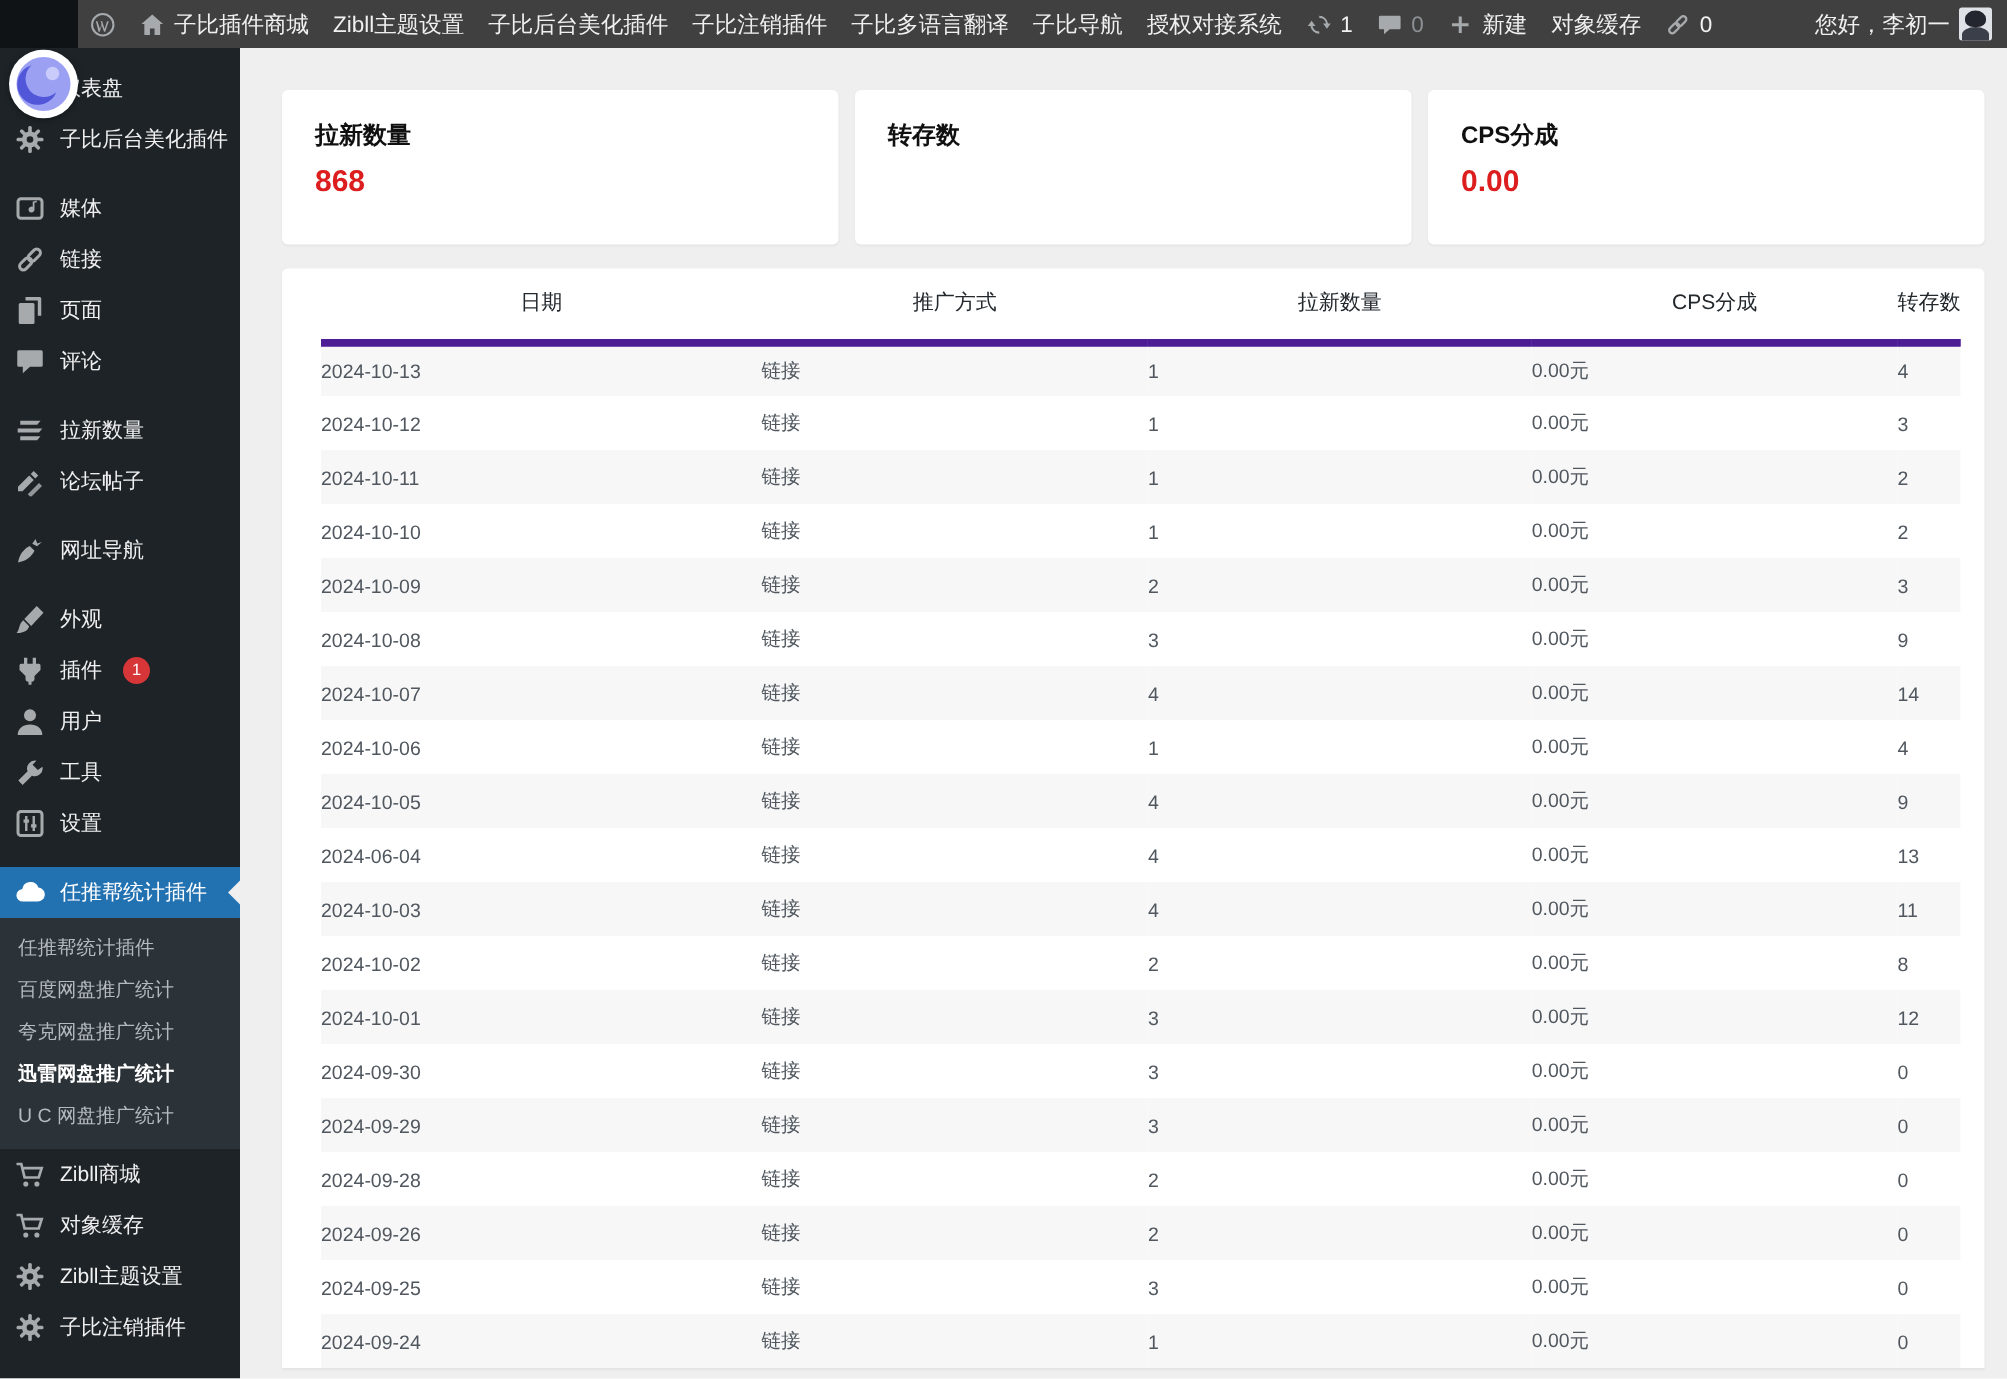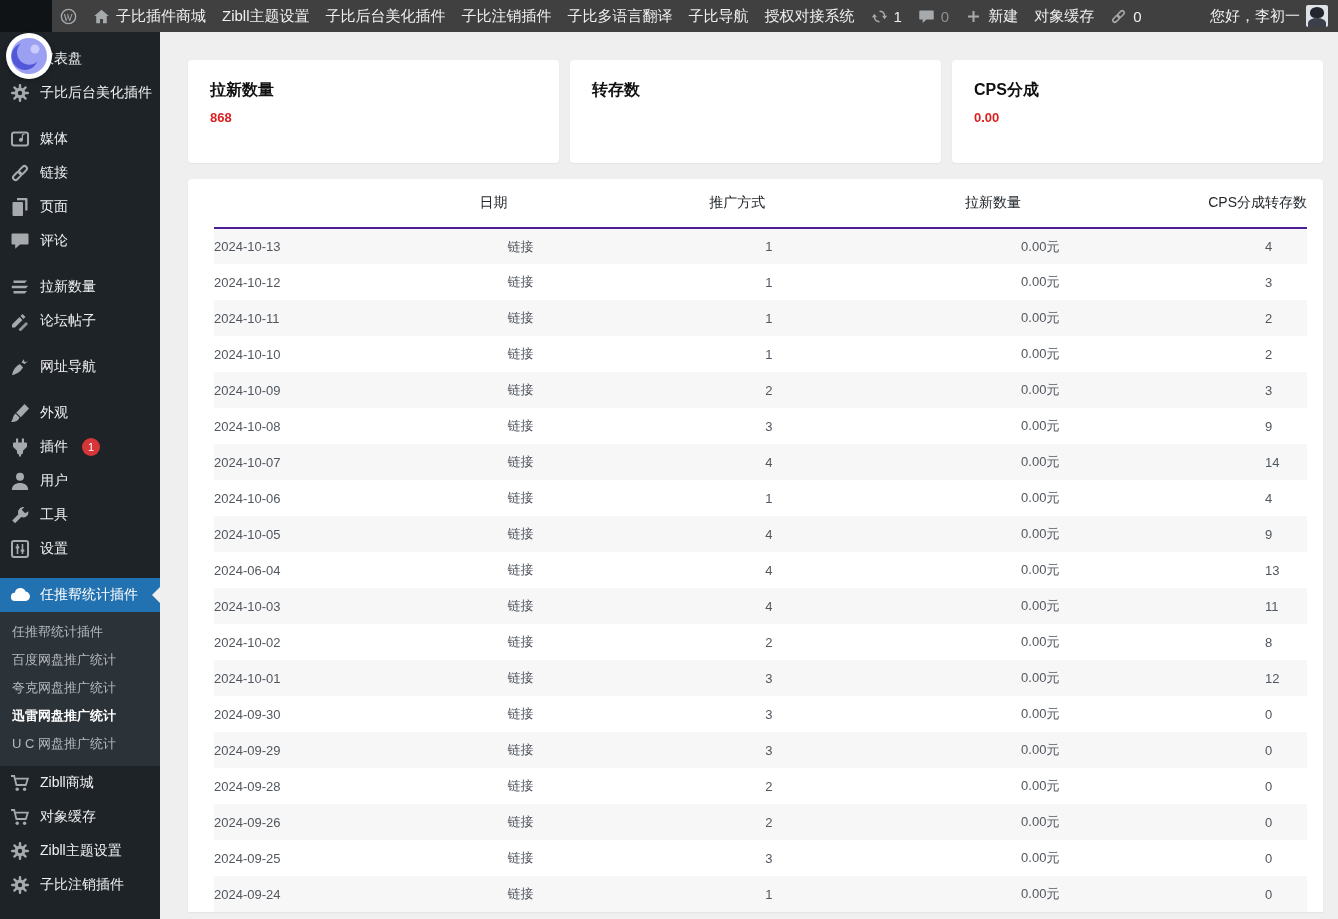--- a/index.html
+++ b/index.html
@@ -87,30 +87,30 @@
     position:absolute; left:160px; top:32px; width:1178px; bottom:0;
     padding:4px 15px 0 28px;
     margin-top:24px;
   }
   .cards-row { display:flex; gap:11px; }
   .card {
     flex:1; height:103px; background:#fff; border-radius:4px;
     padding:20px 22px; box-shadow:0 1px 2px rgba(0,0,0,.05);
   }
   .card-title { font-size:16px; font-weight:700; color:#101010; }
-  .card-value { margin-top:9px; font-size:13px; font-weight:600; color:#dc1e1e; }
+  .card-value { margin-top:9px; font-size:20px; font-weight:600; color:#dc1e1e; }
 
   .table-panel {
     margin-top:16px; background:#fff; border-radius:4px 4px 0 0;
     padding:0 16px 0 26px; box-shadow:0 1px 2px rgba(0,0,0,.05);
   }
   table.stats { width:100%; border-collapse:collapse; }
   table.stats th {
-    text-align:right; font-weight:400; font-size:14px; color:#23282d;
-    height:49px; border-bottom:2px solid #4c1d95; white-space:nowrap;
+    text-align:center; font-weight:400; font-size:14px; color:#23282d;
+    height:49px; border-bottom:5px solid #4c1d95; white-space:nowrap;
     padding:0;
   }
   table.stats td {
     height:36px; font-size:13px; color:#50575e; white-space:nowrap; padding:0;
   }
   table.stats tbody tr:nth-child(odd) { background:#f7f7f7; }
 </style>
 </head>
 <body>
 

